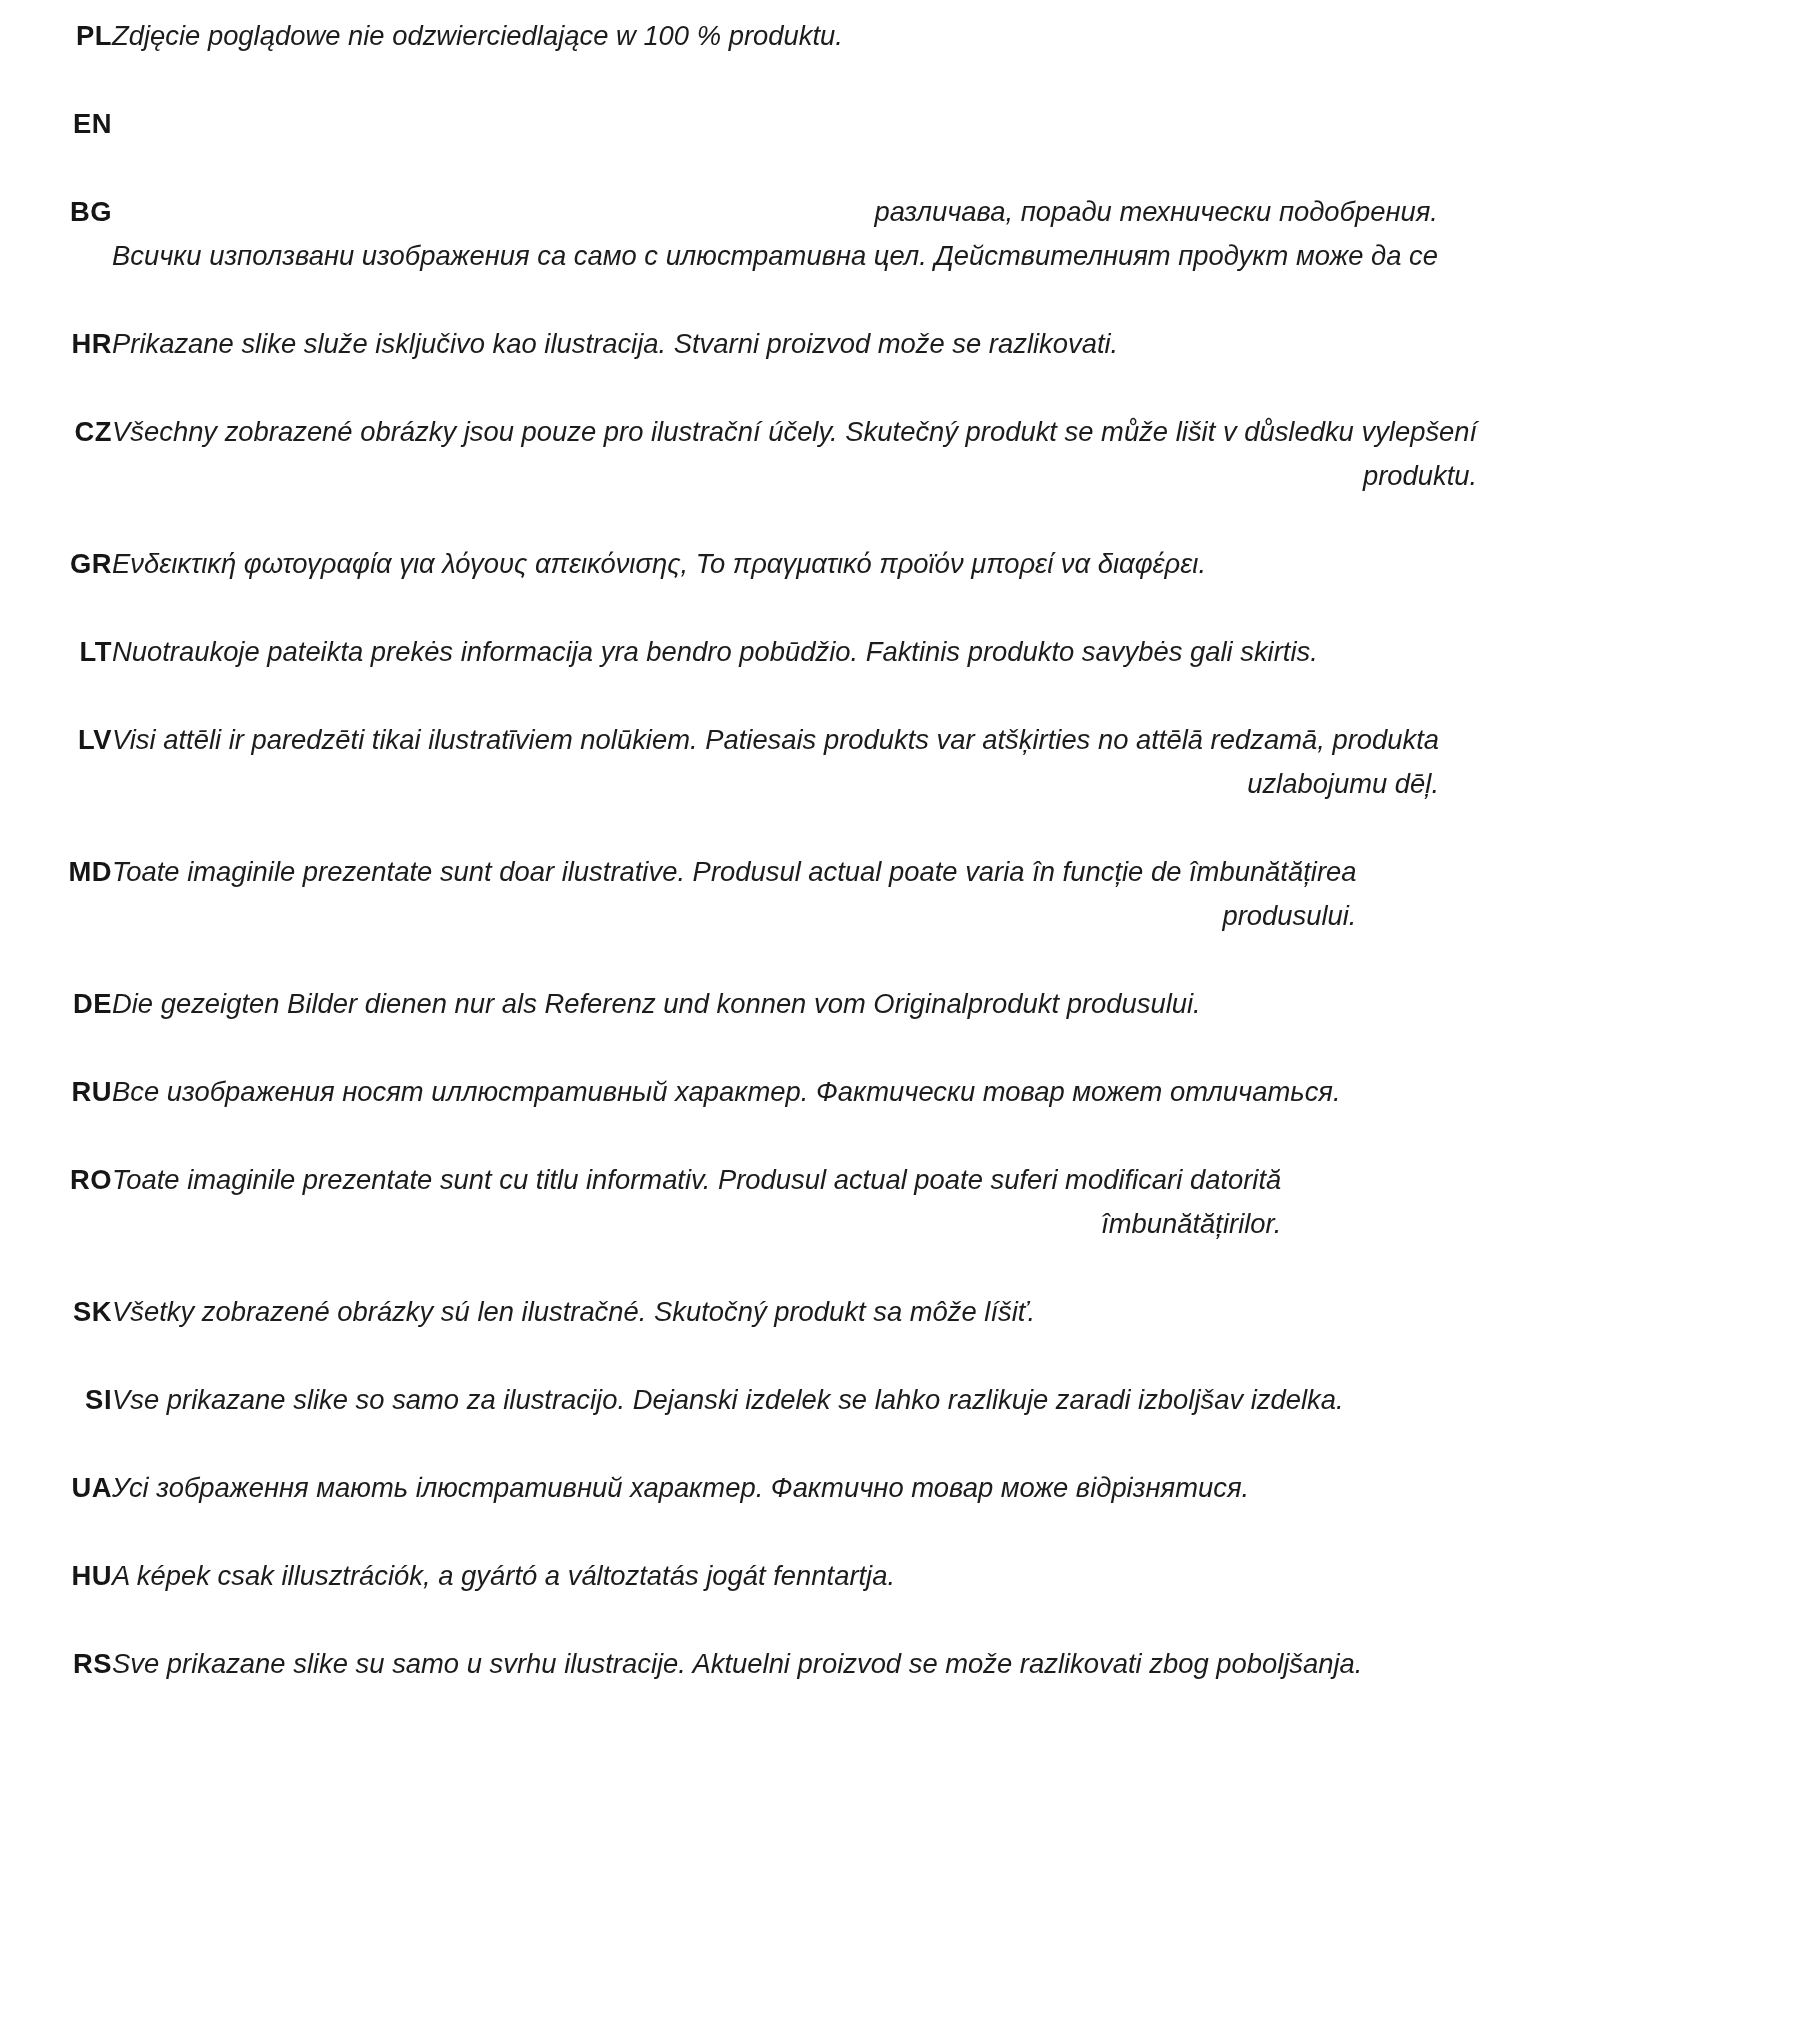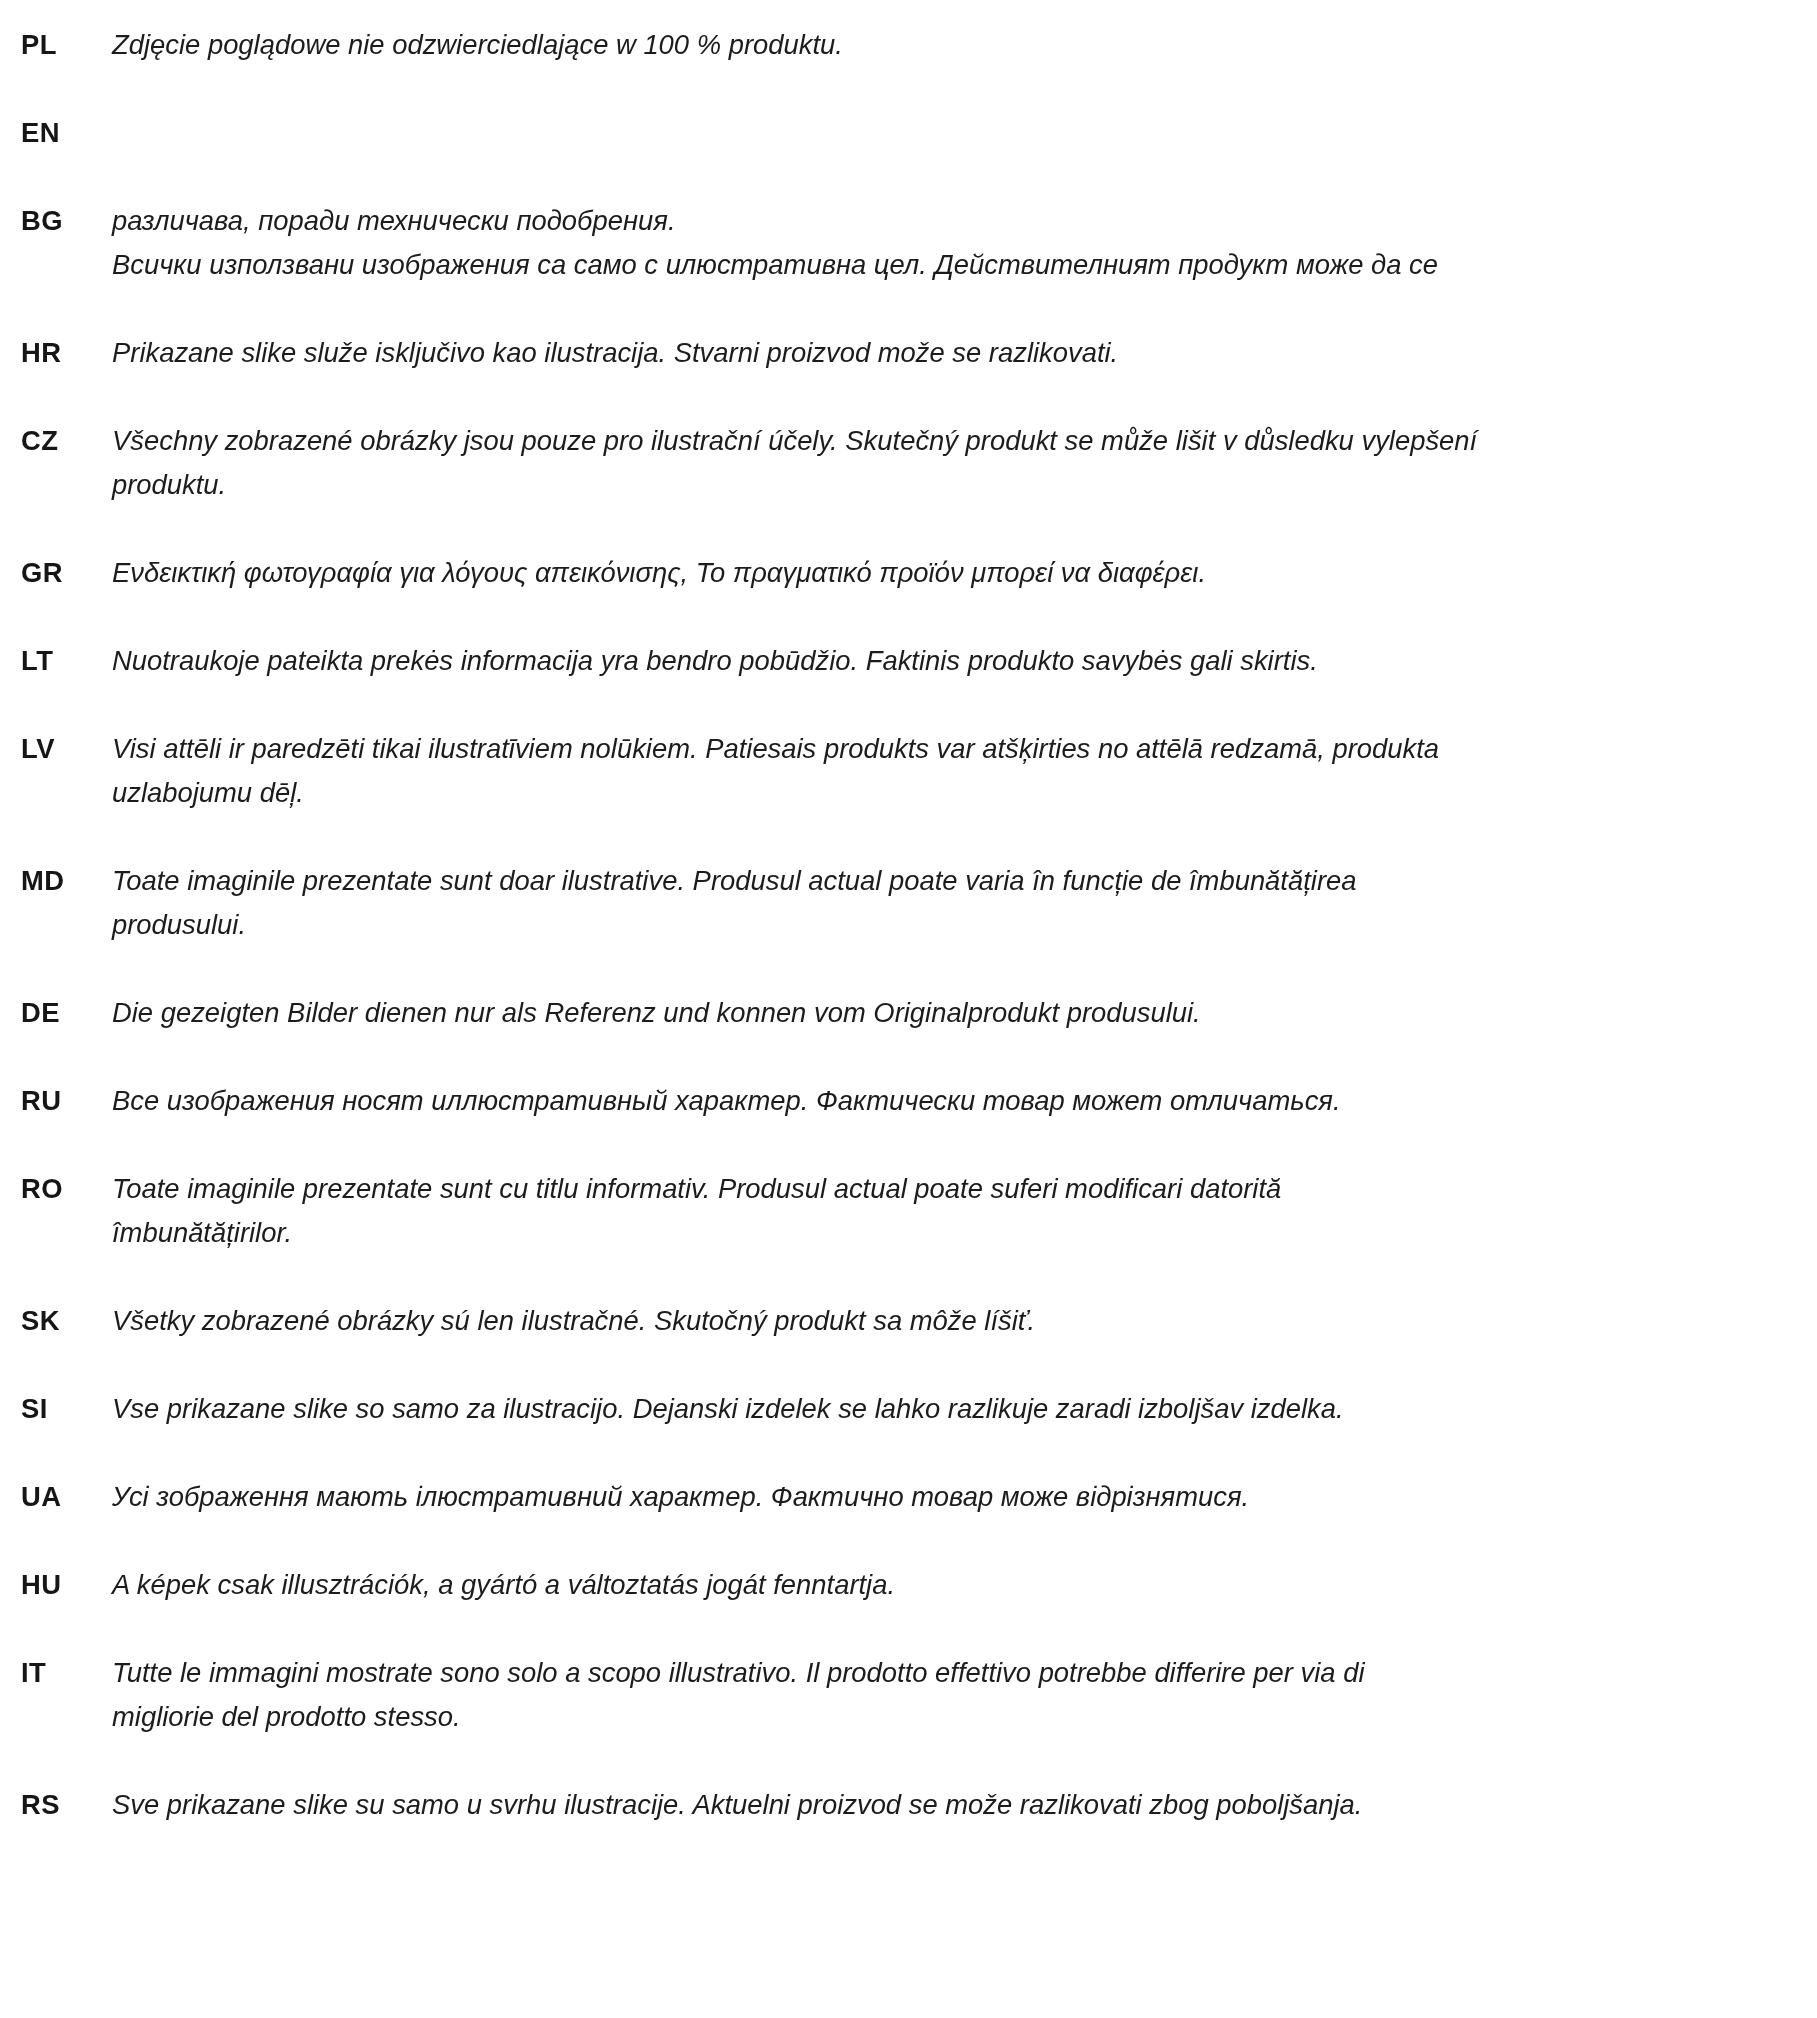--- a/index.html
+++ b/index.html
@@ -9,21 +9,22 @@
     background: #ffffff;
   }
   body {
     width: 1817px;
     height: 2019px;
     font-family: "Liberation Sans", sans-serif;
     color: #1c1c1c;
     overflow: hidden;
   }
   .doc {
-    padding: 23px 47px 0 21px;
+    padding: 14px 47px 0 21px;
+    text-align: right;
   }
   .row {
     display: flex;
     align-items: flex-start;
     margin-bottom: 44px;
   }
   
   .row.gap-xl {
     margin-bottom: 89px;
   }
@@ -157,27 +158,20 @@
     </div>
   </div>
 
   <div class="row">
     <div class="code">HU</div>
     <div class="text">
       <span class="line">A képek csak illusztrációk, a gyártó a változtatás jogát fenntartja.</span>
     </div>
   </div>
 
-  <div class="row">
-    <div class="code">IT</div>
-    <div class="text">
-      <span class="line">Tutte le immagini mostrate sono solo a scopo illustrativo. Il prodotto effettivo potrebbe differire per via di</span>
-      <span class="line">migliorie del prodotto stesso.</span>
-    </div>
-  </div>
 
   <div class="row">
     <div class="code">RS</div>
     <div class="text">
       <span class="line">Sve prikazane slike su samo u svrhu ilustracije. Aktuelni proizvod se može  razlikovati zbog poboljšanja.</span>
     </div>
   </div>
 
 </div>
 

